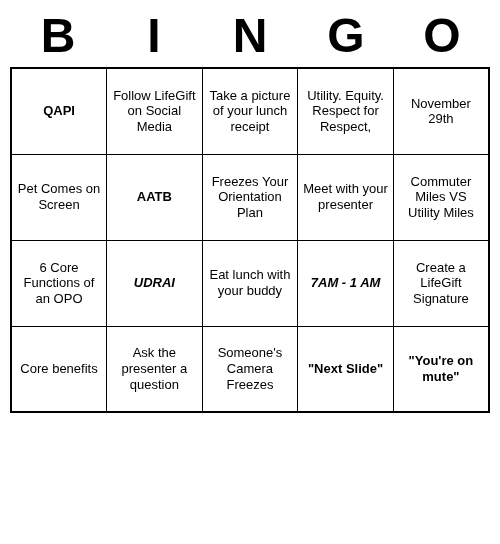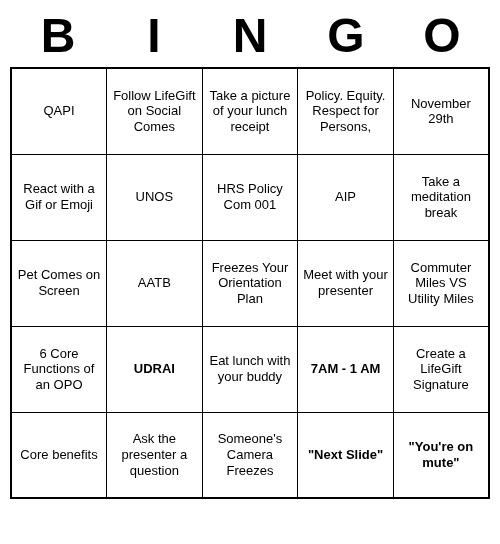--- a/index.html
+++ b/index.html
@@ -49,27 +49,28 @@
       text-align: center;
       vertical-align: middle;
       padding: 4px;
       font-size: 13px;
       line-height: 1.2;
       font-family: Arial, sans-serif;
     }
 
     .large-text {
       font-size: 26px;
-      font-weight: normal;
+      font-weight: bold;
       margin-top: 18px;
     }
 
     .medium-text {
       font-size: 20px;
       font-weight: bold;
+      font-style: italic;
     }
 
     .quote-text {
       font-size: 16px;
       font-weight: bold;
     }
   </style>
 </head>
 <body>
 
@@ -78,31 +79,24 @@
   <span class="bingo-letter">I</span>
   <span class="bingo-letter">N</span>
   <span class="bingo-letter">G</span>
   <span class="bingo-letter">O</span>
 </div>
 
 <table class="bingo-grid">
   <tbody id="grid-body">
   <tr>
         <td class="large-text">QAPI</td>
-        <td>Follow LifeGift on Social Comes</td>
+        <td>Follow LifeGift on Social Media</td>
         <td>Take a picture of your lunch receipt</td>
-        <td>Policy. Equity. Respect for Persons,</td>
+        <td>Utility. Equity. Respect for Respect,</td>
         <td>November 29th</td>
-      </tr>
-      <tr>
-        <td>React with a Gif or Emoji</td>
-        <td class="large-text">UNOS</td>
-        <td>HRS Policy Com 001</td>
-        <td class="large-text">AIP</td>
-        <td>Take a meditation break</td>
       </tr>
       <tr>
         <td>Pet Comes on Screen</td>
         <td class="large-text">AATB</td>
         <td>Freezes Your Orientation Plan</td>
         <td>Meet with your presenter</td>
         <td>Commuter Miles VS Utility Miles</td>
       </tr>
       <tr>
         <td>6 Core Functions of an OPO</td>

